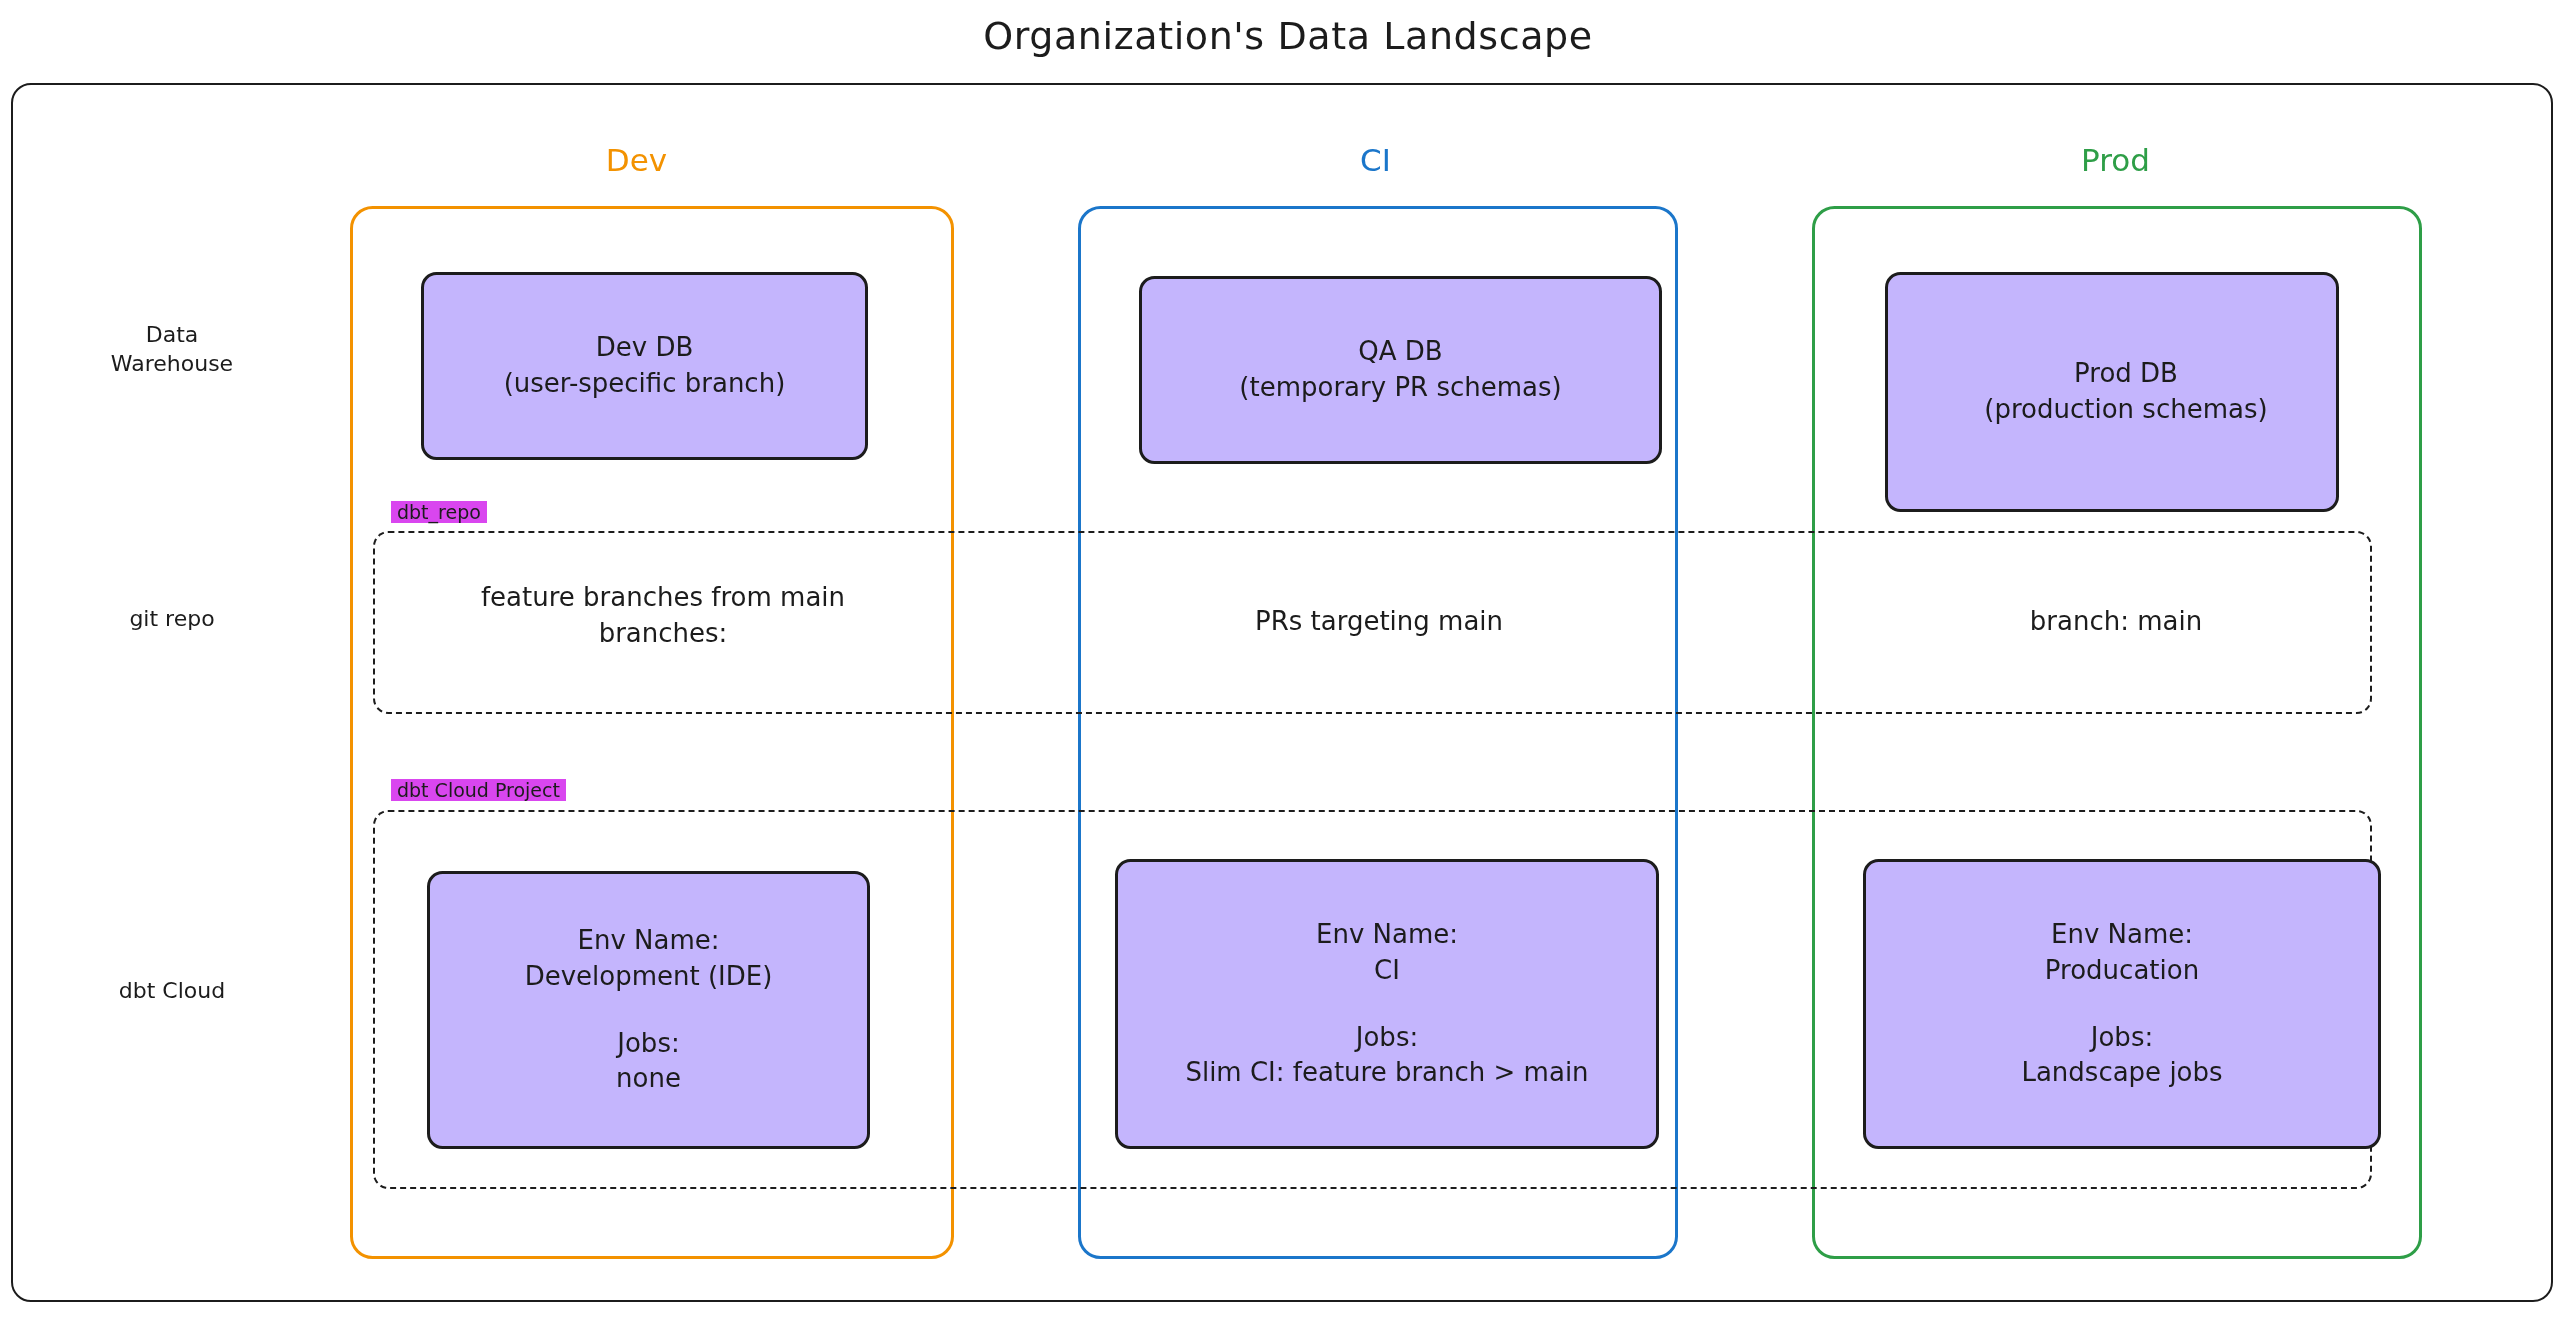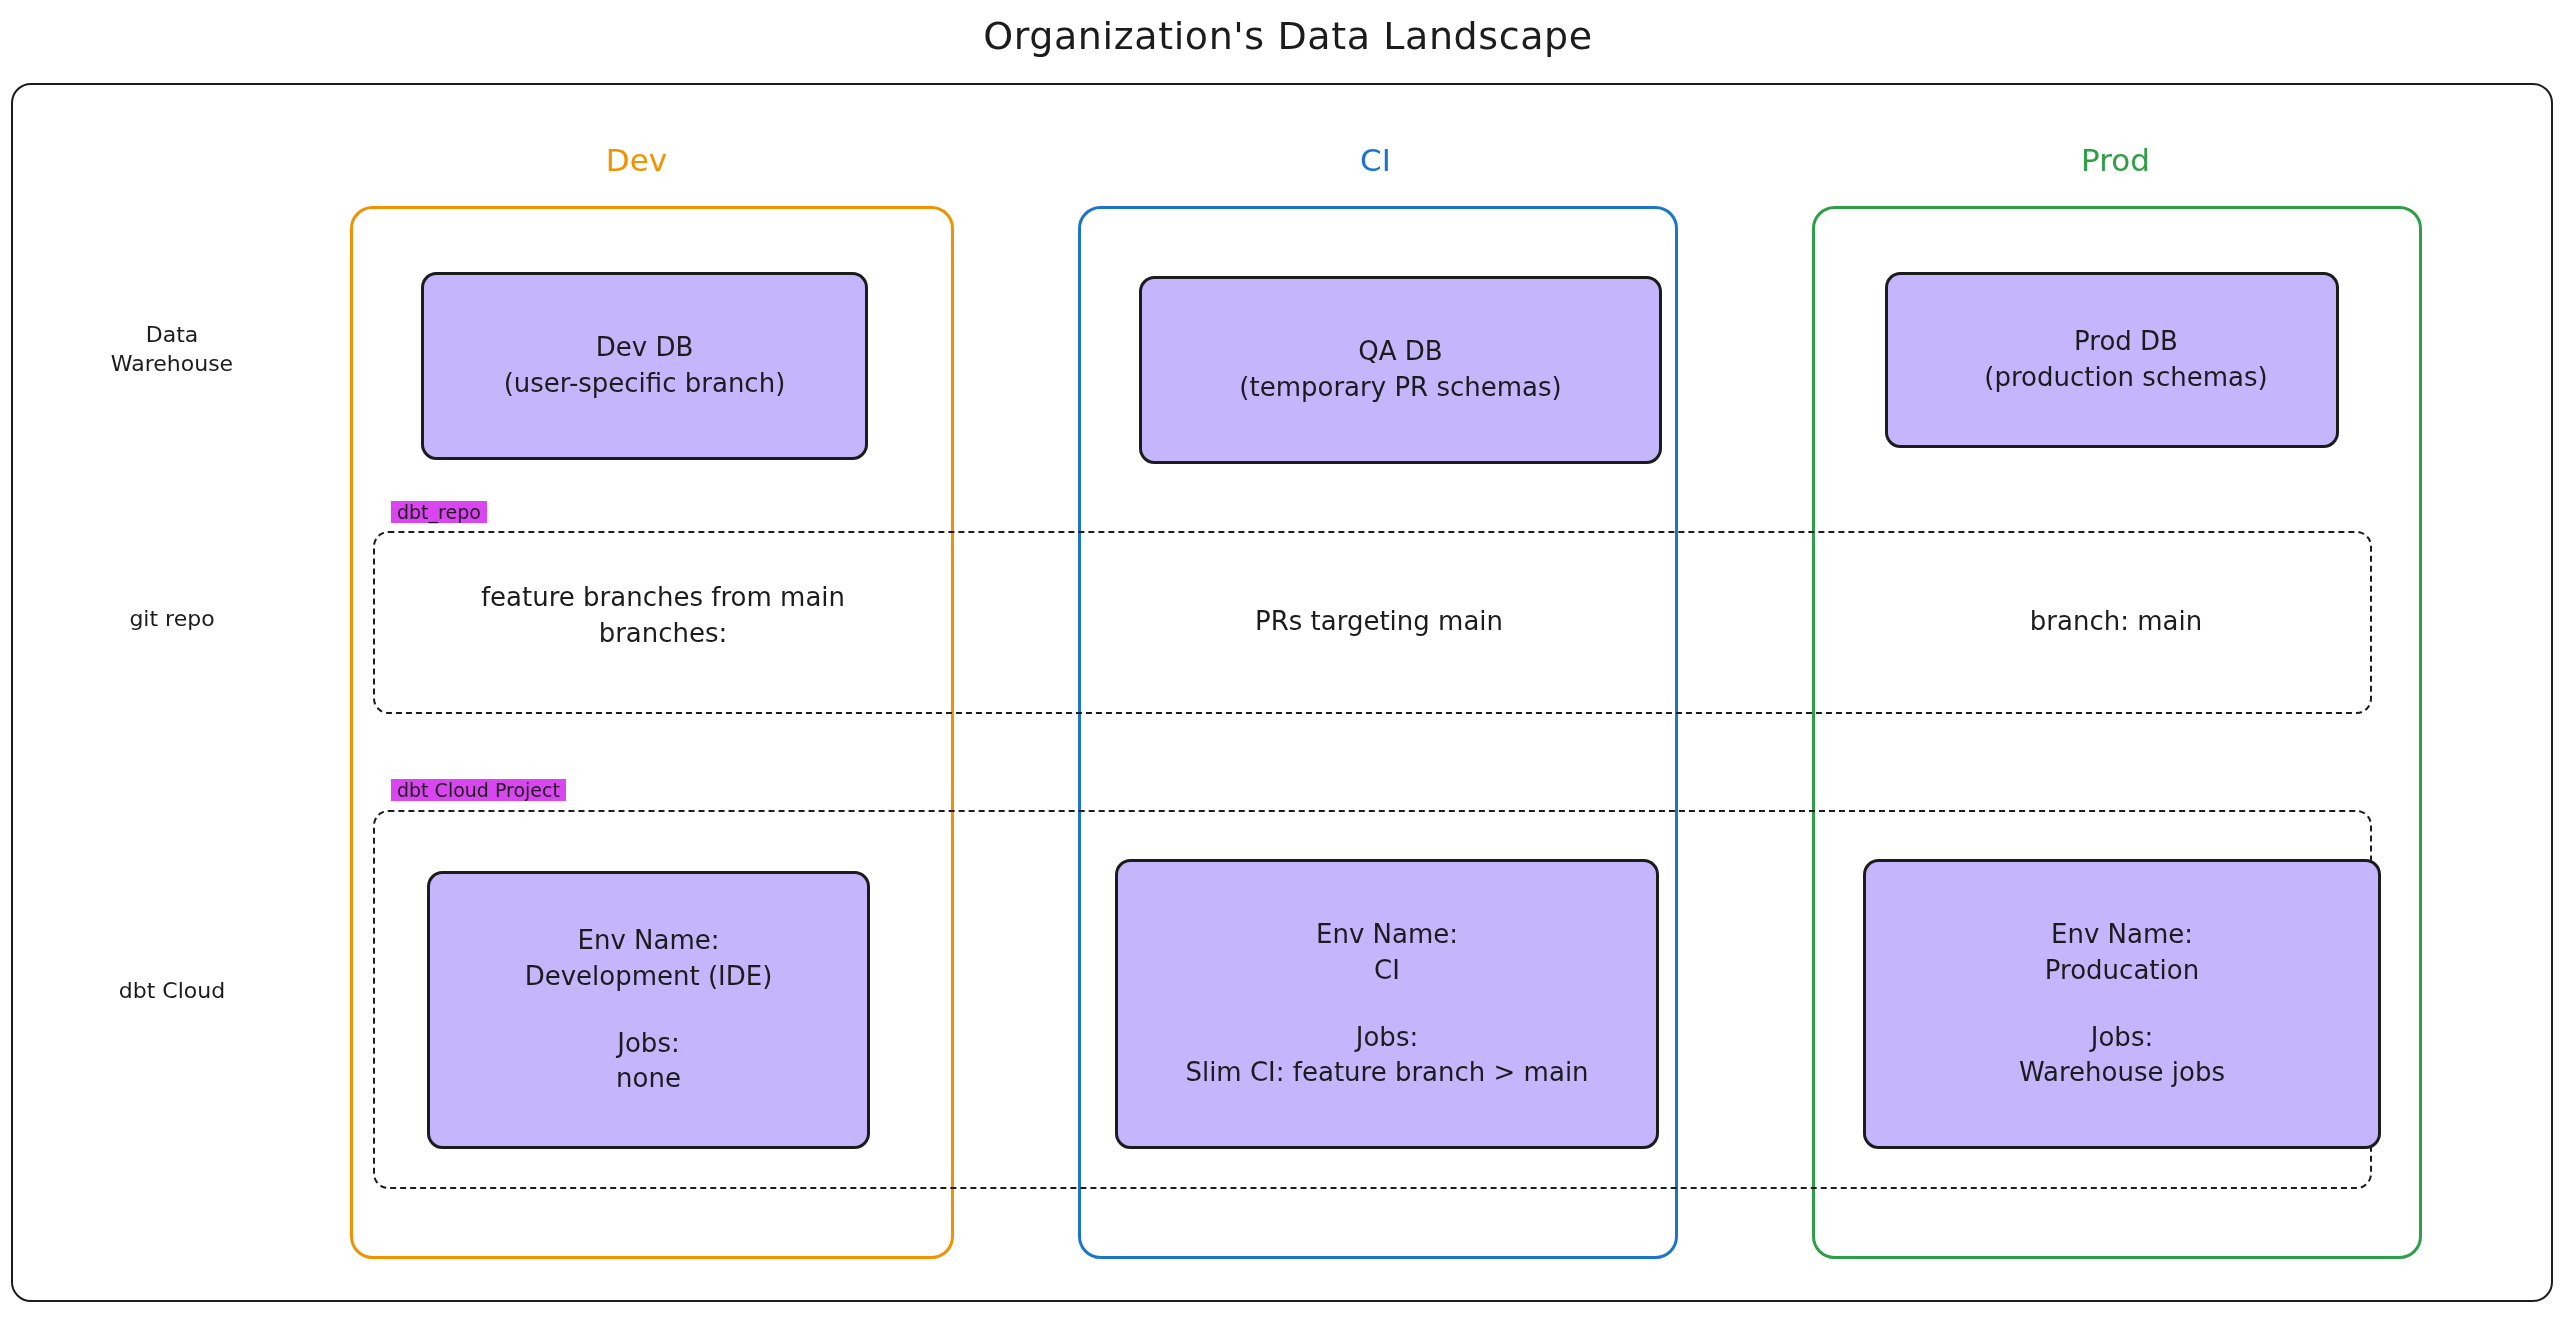--- a/index.html
+++ b/index.html
@@ -116,21 +116,21 @@
     color: #1c1c1c;
     font-size: 26px;
     line-height: 1.38;
   }
   .node-line { white-space: nowrap; }
   .node-spacer { height: 31px; }
 
   
   #node-dev-db  { left: 421px;  top: 272px; width: 447px; height: 188px; }
   #node-qa-db   { left: 1139px; top: 276px; width: 523px; height: 188px; }
-  #node-prod-db { left: 1885px; top: 272px; width: 454px; height: 176px; padding-left: 28px; }
+  #node-prod-db { left: 1885px; top: 272px; width: 454px; height: 240px; padding-left: 28px; }
 
   
   #node-dev-env  { left: 427px;  top: 871px; width: 443px; height: 278px; }
   #node-ci-env   { left: 1115px; top: 859px; width: 544px; height: 290px; }
   #node-prod-env { left: 1863px; top: 859px; width: 518px; height: 290px; }
 
   
   .git-text {
     position: absolute;
     text-align: center;
@@ -213,15 +213,15 @@
   <div class="node-spacer"></div>
   <div class="node-line">Jobs:</div>
   <div class="node-line">Slim CI: feature branch &gt; main</div>
 </div>
 
 <div id="node-prod-env" class="node-box">
   <div class="node-line">Env Name:</div>
   <div class="node-line">Producation</div>
   <div class="node-spacer"></div>
   <div class="node-line">Jobs:</div>
-  <div class="node-line">Warehouse jobs</div>
+  <div class="node-line">Landscape jobs</div>
 </div>
 
 
 </body></html>

